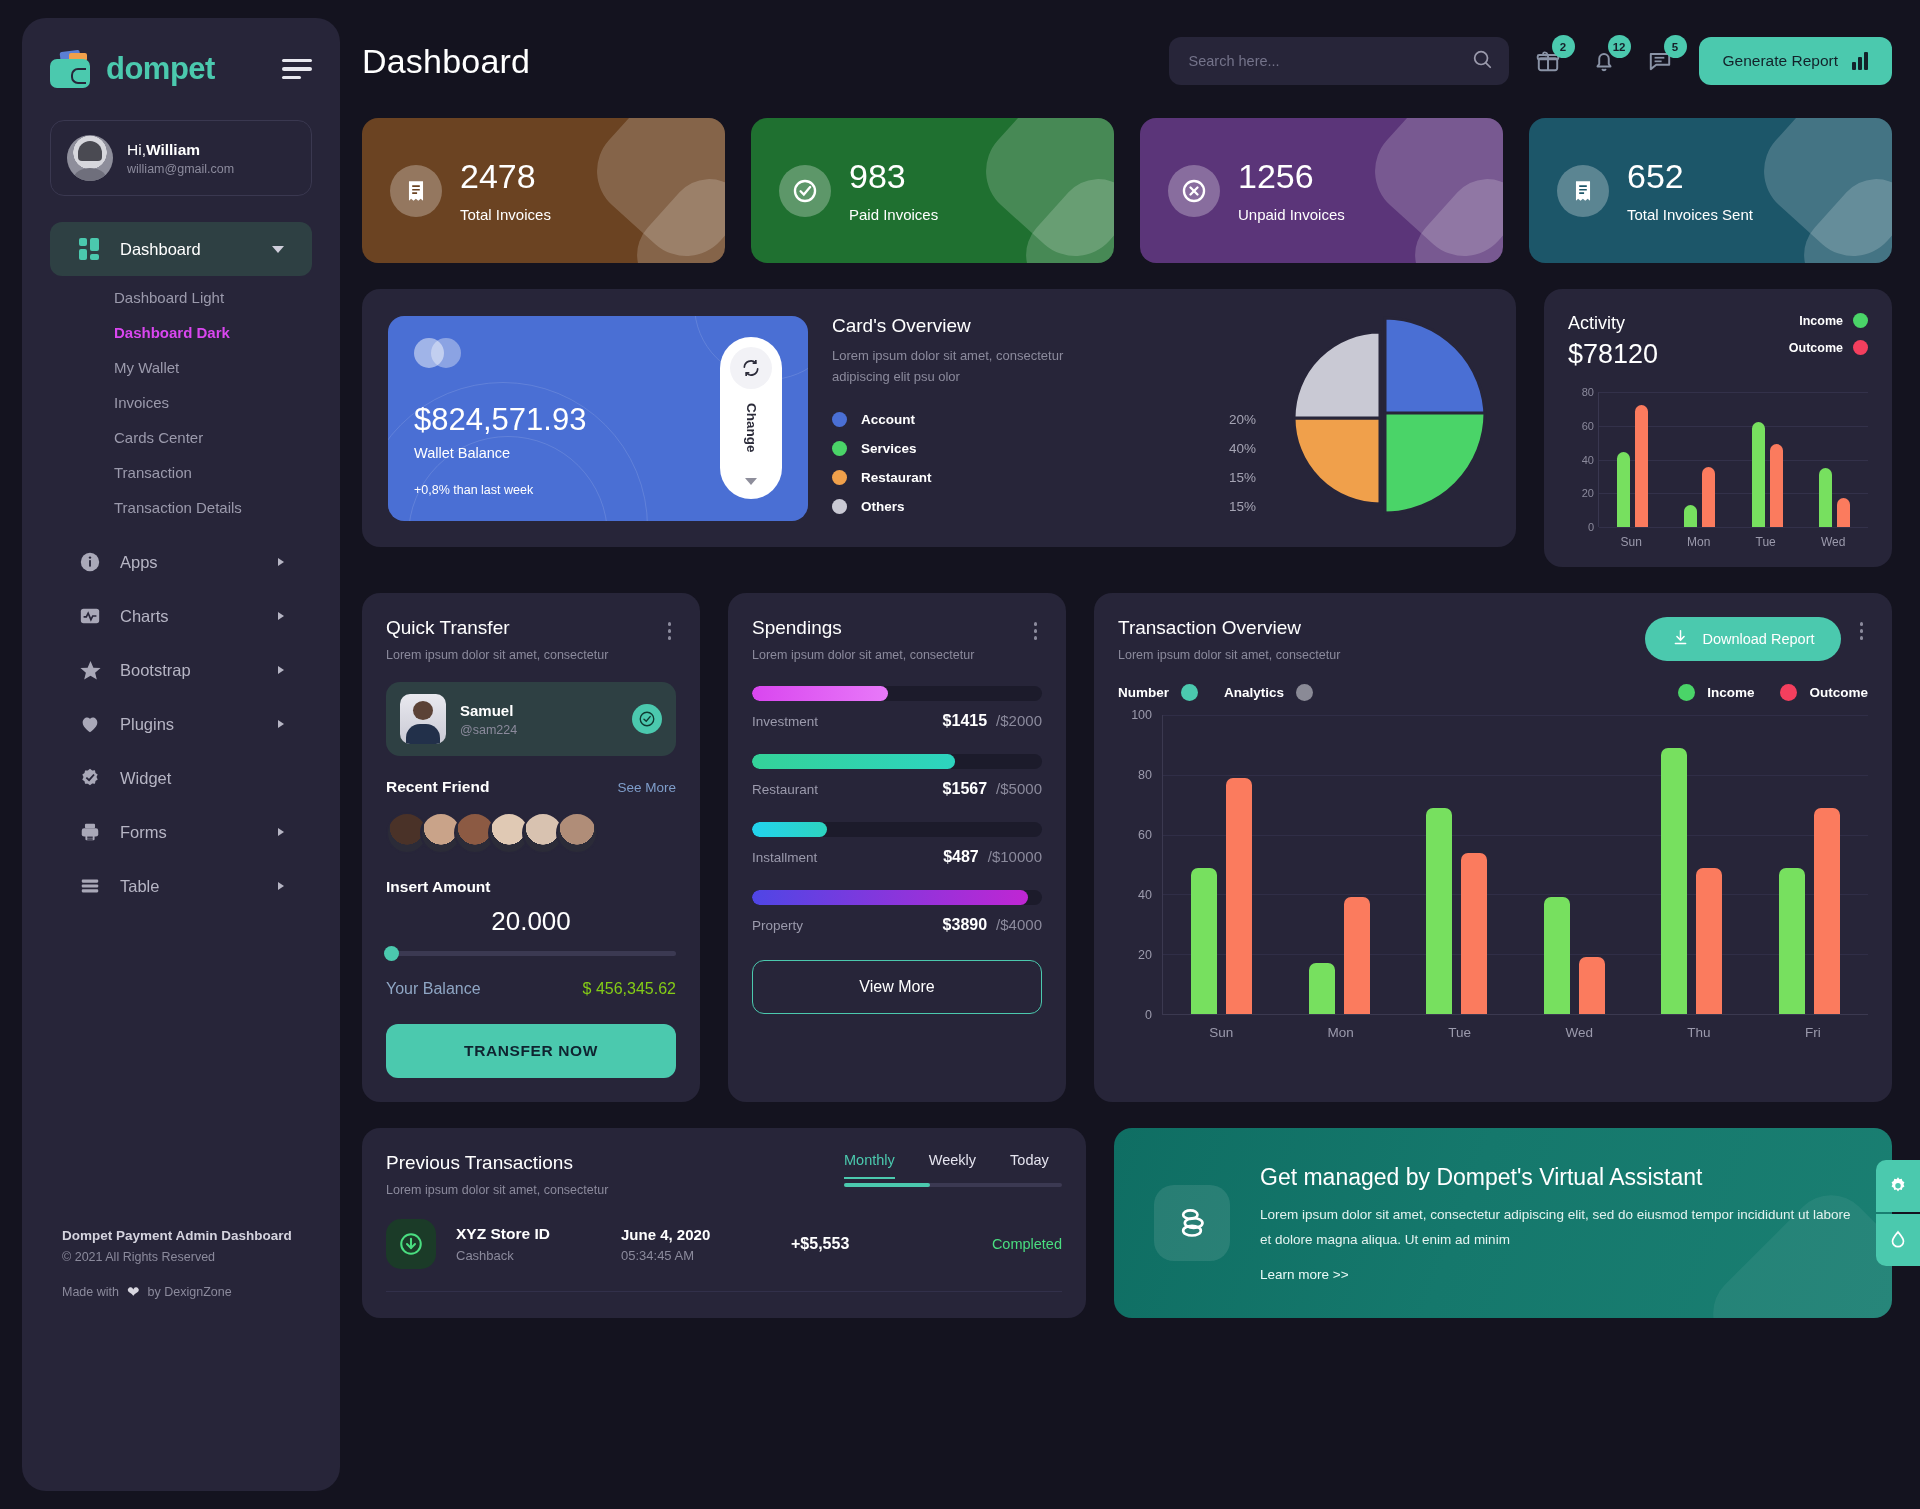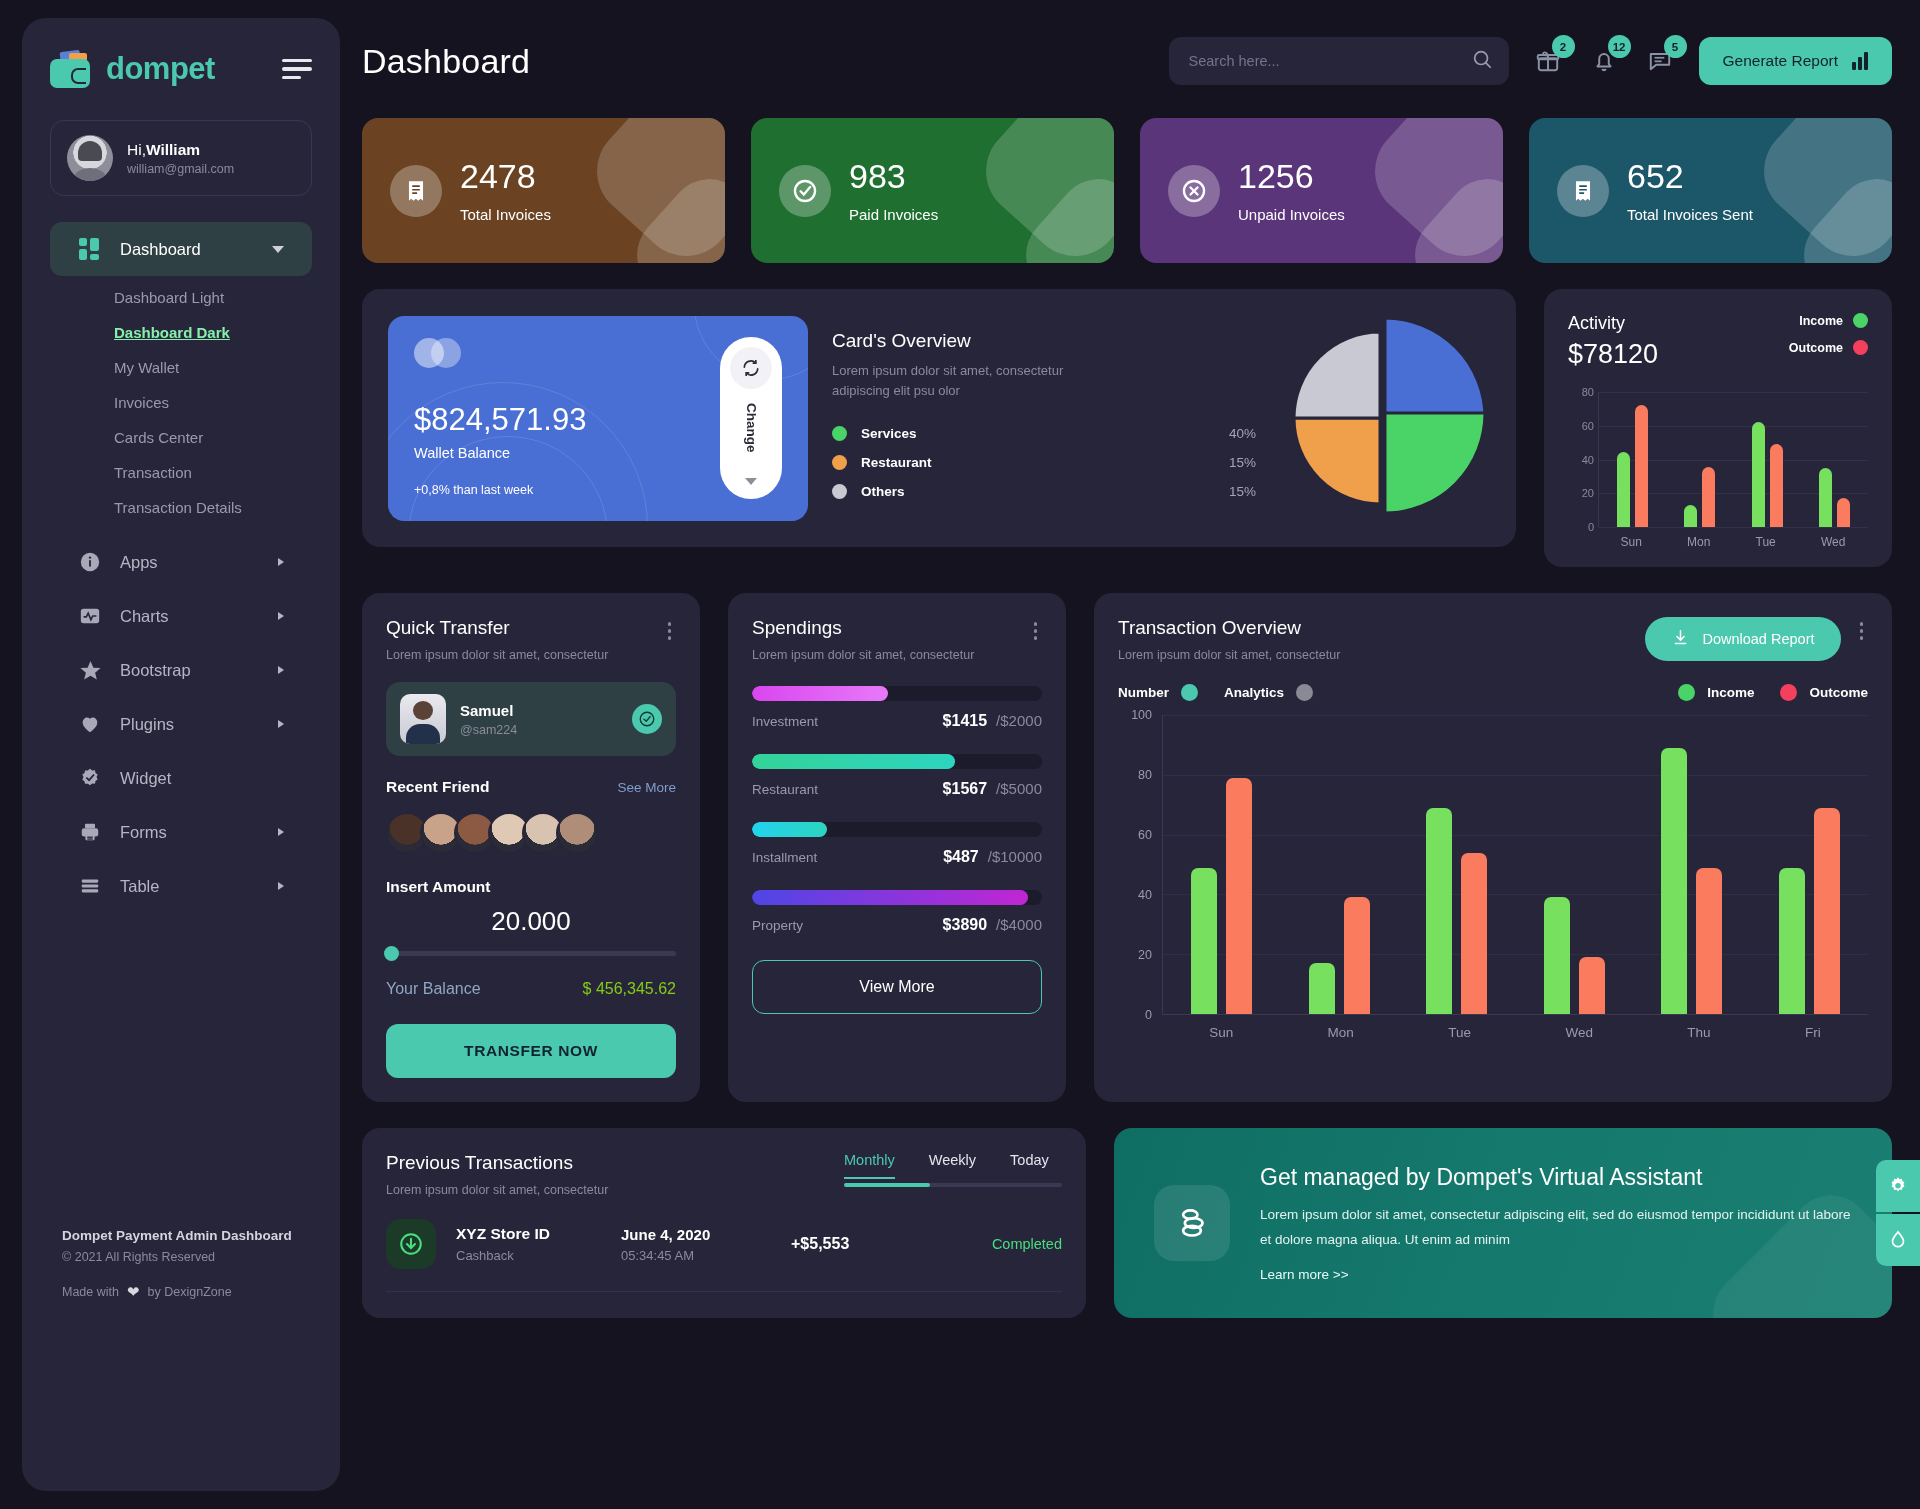--- a/index.html
+++ b/index.html
@@ -73,21 +73,21 @@
   .grid-ico i:nth-child(1){ left:0; top:0; width:8px; height:8px; }
   .grid-ico i:nth-child(2){ left:11px; top:0; width:9px; height:13px; }
   .grid-ico i:nth-child(3){ left:0; top:11px; width:8px; height:11px; }
   .grid-ico i:nth-child(4){ left:11px; top:16px; width:9px; height:6px; }
 
   .submenu { padding: 4px 0 10px 0; }
   .submenu a {
     display:block; padding: 9px 12px 9px 92px; font-size:15px;
     color:#9b9aac; text-decoration:none; cursor:pointer;
   }
-  .submenu a.cur { color:#86efac; font-weight:700;text-decoration:underline; }
+  .submenu a.cur { color:#d946ef; font-weight:700; }
 
   .sidebar-footer { position:absolute; left:0; right:0; bottom: 190px; padding: 0 40px; }
   .sf-title { font-size:13.5px; font-weight:700; color:#d4d3de; }
   .sf-copy { font-size:12.5px; color:#8b8a9c; margin-top:7px; }
   .sf-made { font-size:12.5px; color:#8b8a9c; margin-top:19px; display:flex; align-items:center; gap:8px; }
   .heart { color:#d8d7e0; font-size:15px; }
 
   
   .main { flex:1; padding: 30px 28px 0 22px; overflow:hidden; }
   .topbar { display:flex; align-items:center; height: 62px; }
@@ -580,20 +580,25 @@
             </span>
             <span class="change-txt">Change</span>
             <span class="change-car"></span>
           </div>
         </div>
 
         <div class="co-mid">
           <div class="co-title">Card's Overview</div>
           <div class="co-sub">Lorem ipsum dolor sit amet, consectetur adipiscing elit psu olor</div>
           <div class="legend-list">
+            <div class="leg">
+              <span class="dot" style="background:#4a6fd4"></span>
+              <span>Account</span>
+              <span class="pct">20%</span>
+            </div>
             <div class="leg">
               <span class="dot" style="background:#4ad468"></span>
               <span>Services</span>
               <span class="pct">40%</span>
             </div>
             <div class="leg">
               <span class="dot" style="background:#f0a04b"></span>
               <span>Restaurant</span>
               <span class="pct">15%</span>
             </div>

